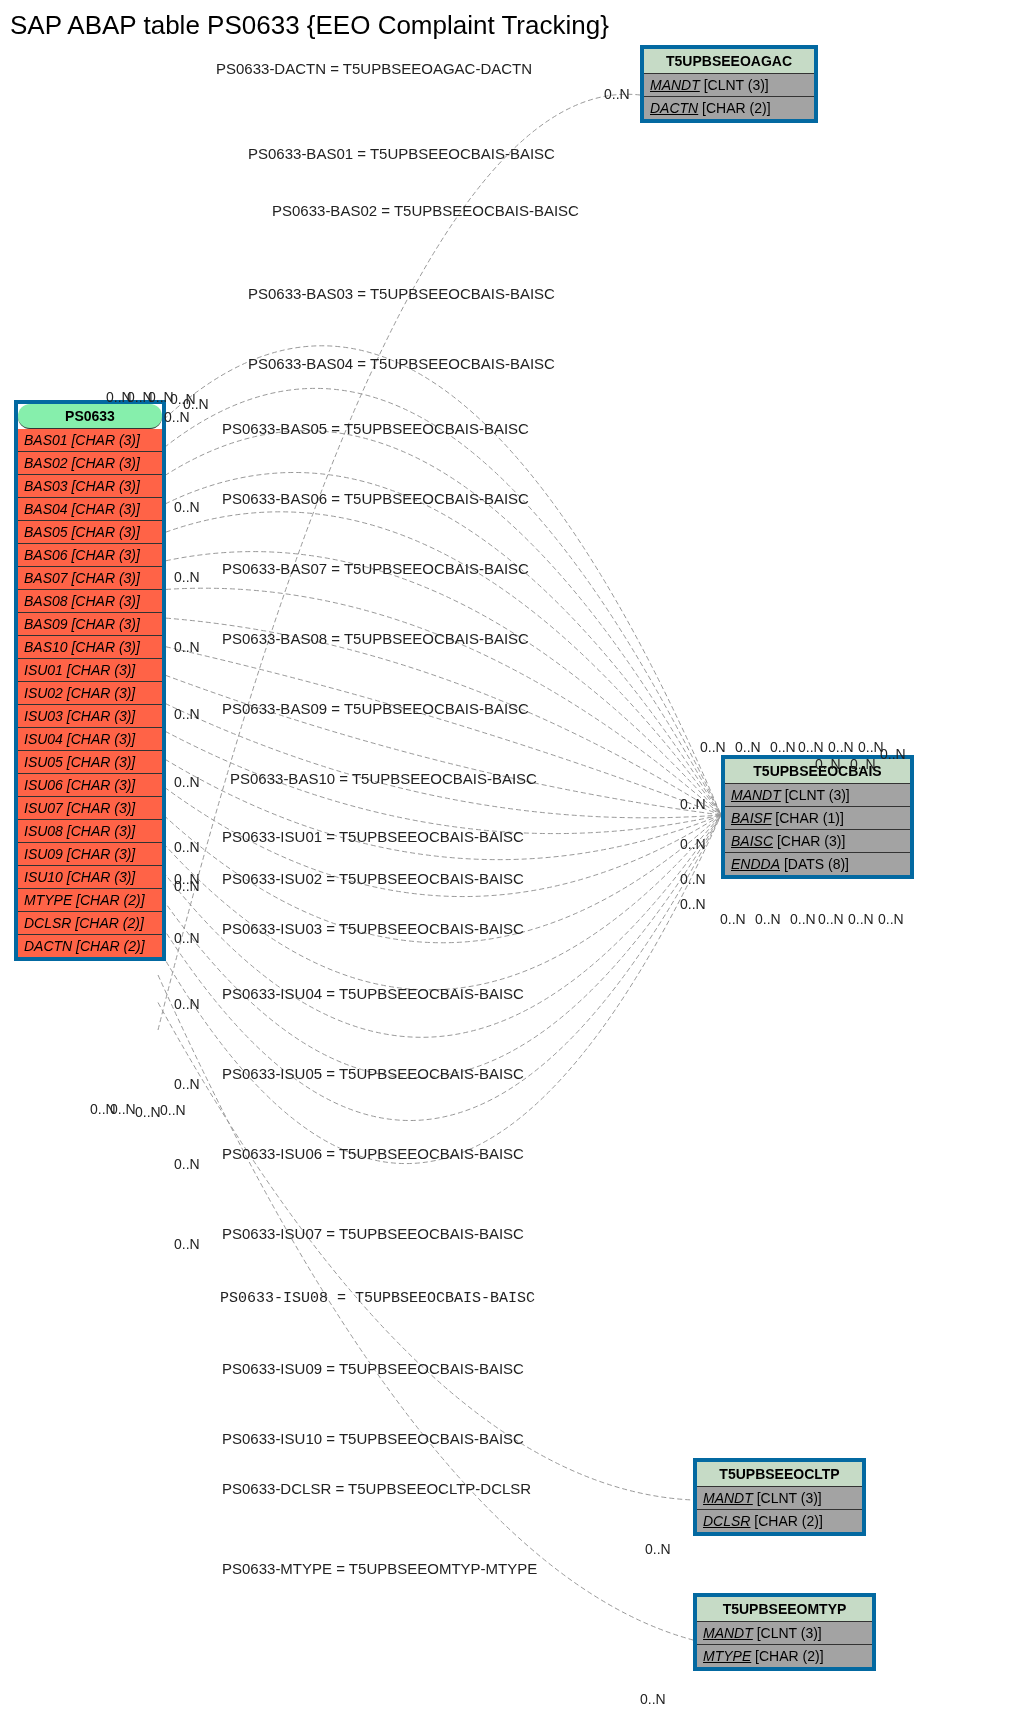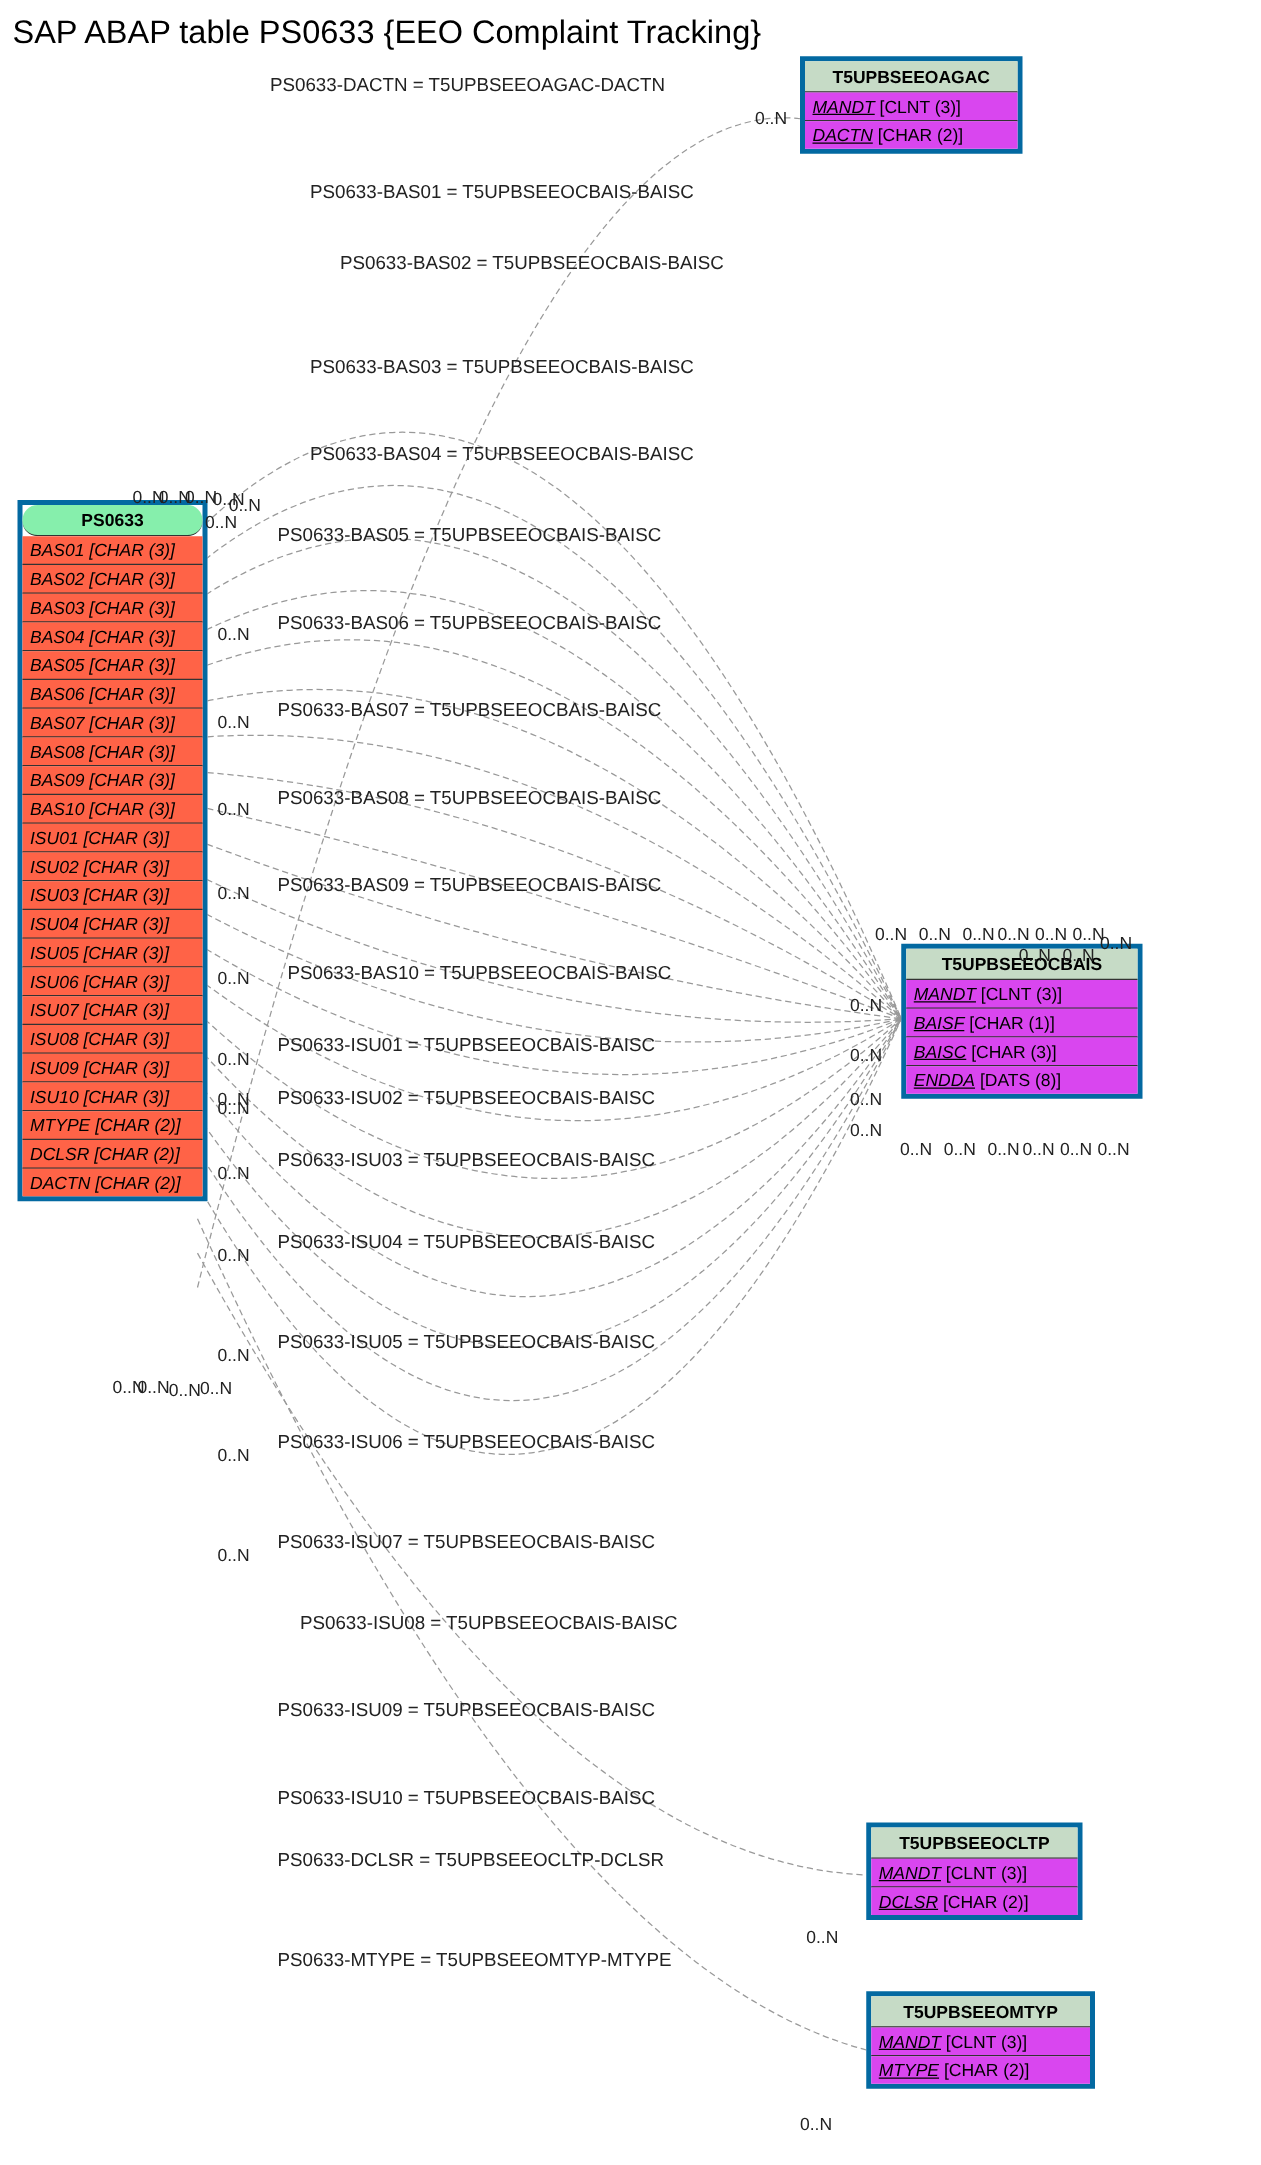--- a/index.html
+++ b/index.html
@@ -30,21 +30,21 @@
   }
   .entity-row {
     padding: 3px 6px;
     border-bottom: 1px solid #333;
     white-space: nowrap;
   }
   .entity-row:last-child { border-bottom: none; }
   .orange .entity-header { background: #86efac; border-radius: 12px; }
   .orange .entity-row { background: #ff6347; font-style: italic; }
   .green .entity-header { background: #c6dbc6; }
-  .green .entity-row { background: #d946ef; }
+  .green .entity-row { background: #a3a3a3; }
   .green .key { text-decoration: underline; font-style: italic; }
   .label {
     position: absolute;
     font-size: 15px;
     color: #222;
     white-space: nowrap;
   }
   .card {
     position: absolute;
     font-size: 14px;
@@ -161,21 +161,21 @@
     <div class="label" style="left: 222px; top: 630px;">PS0633-BAS08 = T5UPBSEEOCBAIS-BAISC</div>
     <div class="label" style="left: 222px; top: 700px;">PS0633-BAS09 = T5UPBSEEOCBAIS-BAISC</div>
     <div class="label" style="left: 230px; top: 770px;">PS0633-BAS10 = T5UPBSEEOCBAIS-BAISC</div>
     <div class="label" style="left: 222px; top: 828px;">PS0633-ISU01 = T5UPBSEEOCBAIS-BAISC</div>
     <div class="label" style="left: 222px; top: 870px;">PS0633-ISU02 = T5UPBSEEOCBAIS-BAISC</div>
     <div class="label" style="left: 222px; top: 920px;">PS0633-ISU03 = T5UPBSEEOCBAIS-BAISC</div>
     <div class="label" style="left: 222px; top: 985px;">PS0633-ISU04 = T5UPBSEEOCBAIS-BAISC</div>
     <div class="label" style="left: 222px; top: 1065px;">PS0633-ISU05 = T5UPBSEEOCBAIS-BAISC</div>
     <div class="label" style="left: 222px; top: 1145px;">PS0633-ISU06 = T5UPBSEEOCBAIS-BAISC</div>
     <div class="label" style="left: 222px; top: 1225px;">PS0633-ISU07 = T5UPBSEEOCBAIS-BAISC</div>
-    <div class="label" style="left: 240px; top: 1290px;">PS0633-ISU08 = T5UPBSEEOCBAIS-BAISC</div>
+    <div class="label" style="left: 220px; top: 1290px; font-family: Liberation Mono, monospace;">PS0633-ISU08 = T5UPBSEEOCBAIS-BAISC</div>
     <div class="label" style="left: 222px; top: 1360px;">PS0633-ISU09 = T5UPBSEEOCBAIS-BAISC</div>
     <div class="label" style="left: 222px; top: 1430px;">PS0633-ISU10 = T5UPBSEEOCBAIS-BAISC</div>
     <div class="label" style="left: 222px; top: 1480px;">PS0633-DCLSR = T5UPBSEEOCLTP-DCLSR</div>
     <div class="label" style="left: 222px; top: 1560px;">PS0633-MTYPE = T5UPBSEEOMTYP-MTYPE</div>
     <div class="card" style="left: 106px; top: 373px;">0..N</div>
     <div class="card" style="left: 127px; top: 373px;">0..N</div>
     <div class="card" style="left: 148px; top: 373px;">0..N</div>
     <div class="card" style="left: 170px; top: 375px;">0..N</div>
     <div class="card" style="left: 183px; top: 380px;">0..N</div>
     <div class="card" style="left: 164px; top: 393px;">0..N</div>

